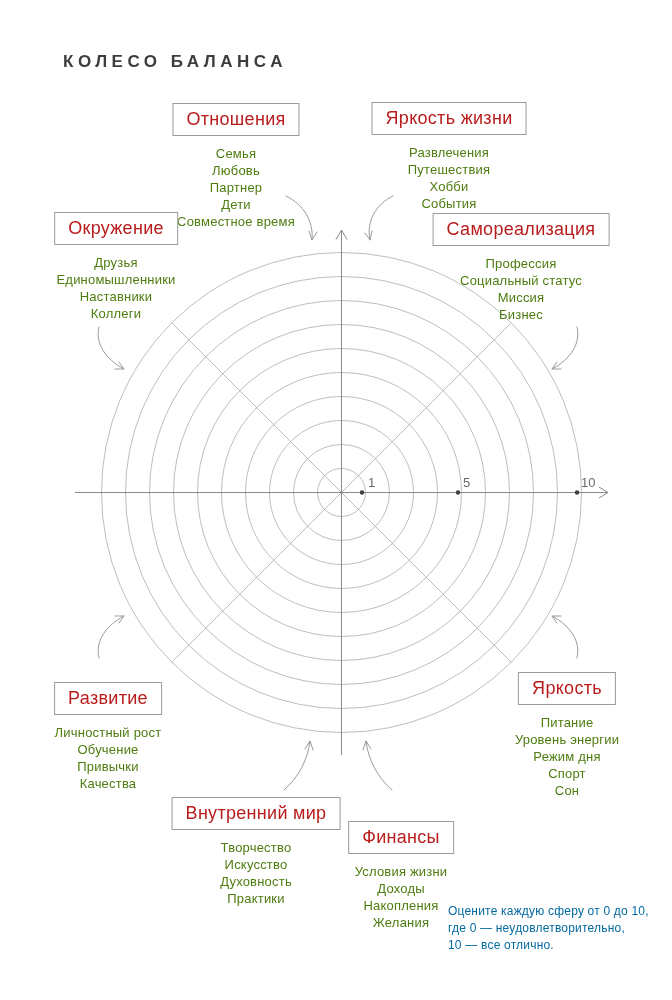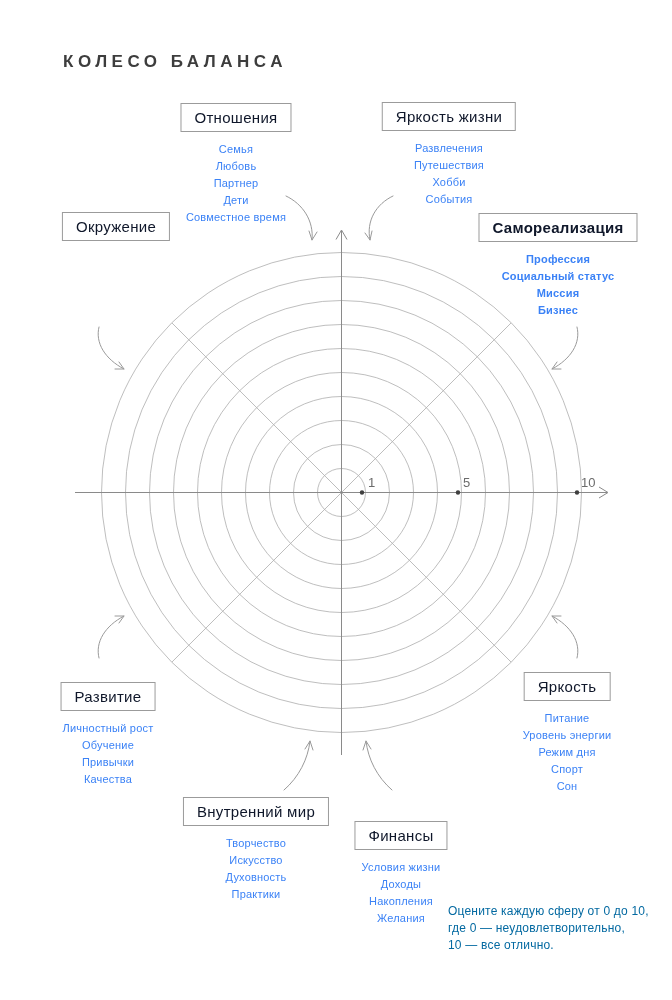--- a/index.html
+++ b/index.html
@@ -26,27 +26,27 @@
 
   .category {
     position: absolute; transform: translateX(-50%);
     text-align: center; white-space: nowrap;
   }
   .cat-box {
     display: inline-block;
     border: 1px solid #9b9b9b;
     background: #ffffff;
     padding: 5px 13px;
-    font-size: 15px; color: #0f172a;
+    font-size: 18px; color: #b91c1c;
     letter-spacing: 0.3px;
   }
   .cat-items { margin-top: 9px; }
   .cat-item {
-    font-size: 11px; line-height: 17px;
-    color: #3b82f6; letter-spacing: 0.2px;
+    font-size: 13px; line-height: 17px;
+    color: #4d7c0f; letter-spacing: 0.2px;
   }
 
   .note {
     position: absolute; left: 448px; top: 903px;
     font-size: 12px; line-height: 17px; color: #0369a1;
     letter-spacing: 0.2px;
   }
 </style>
 </head>
 <body>
@@ -144,23 +144,29 @@
     <div class="cat-items">
       <div class="cat-item">Развлечения</div>
       <div class="cat-item">Путешествия</div>
       <div class="cat-item">Хобби</div>
       <div class="cat-item">События</div>
     </div>
   </div>
 
   <div class="category" style="left:116px; top:212px;">
     <div class="cat-box">Окружение</div>
-  </div>
-
-  <div class="category" style="left:558px; top:213px;font-weight:bold;">
+    <div class="cat-items">
+      <div class="cat-item">Друзья</div>
+      <div class="cat-item">Единомышленники</div>
+      <div class="cat-item">Наставники</div>
+      <div class="cat-item">Коллеги</div>
+    </div>
+  </div>
+
+  <div class="category" style="left:521px; top:213px;">
     <div class="cat-box">Самореализация</div>
     <div class="cat-items">
       <div class="cat-item">Профессия</div>
       <div class="cat-item">Социальный статус</div>
       <div class="cat-item">Миссия</div>
       <div class="cat-item">Бизнес</div>
     </div>
   </div>
 
   <div class="category" style="left:108px; top:670px;margin-top:12px;">

